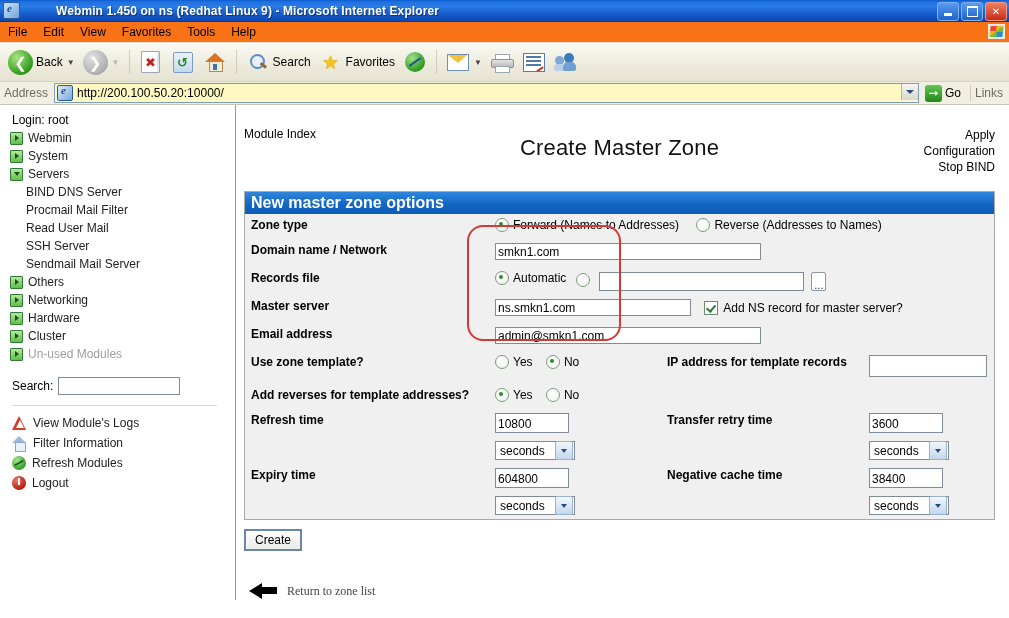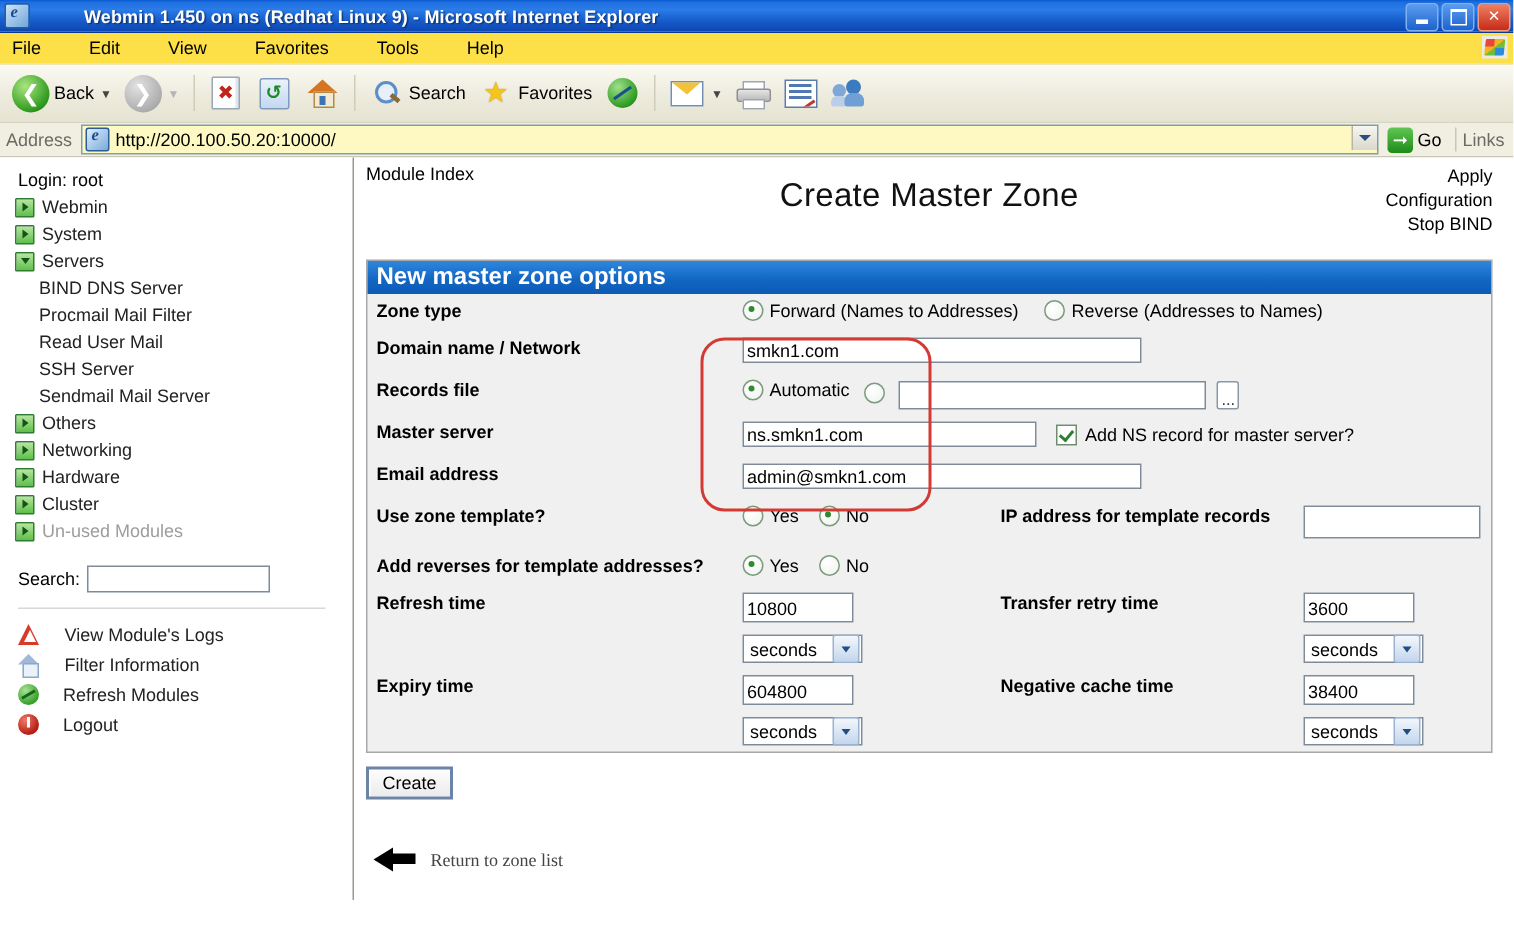--- a/index.html
+++ b/index.html
@@ -38,22 +38,22 @@
     display:flex;align-items:center;justify-content:center;
     color:#fff;font-size:10px;font-weight:bold;line-height:1;
     background:linear-gradient(to bottom,#5a9cf0,#1e62cc);
   }
   .tb-btn.close{background:linear-gradient(to bottom,#f08060,#c62b18);border-color:#ef9c86;}
   .tb-min i{display:block;width:8px;height:3px;background:#fff;margin-top:5px;}
   .tb-max i{display:block;width:9px;height:8px;border:1px solid #fff;border-top-width:2px;}
 
   
   .menubar{
-    height:20px;background:#fde047;display:flex;align-items:center;
-    border-bottom:1px solid #e3e0cf;position:relative;gap:16px;
+    height:20px;background:#f97316;display:flex;align-items:center;
+    border-bottom:1px solid #e3e0cf;position:relative;
   }
   .menubar .mi{padding:2px 8px;font-size:12px;color:#000;}
   .win-logo{
     position:absolute;right:4px;top:2px;width:17px;height:15px;
     background:#ecebe3;display:flex;align-items:center;justify-content:center;
   }
   .win-logo span{
     display:block;width:13px;height:11px;border-radius:1px;
     background:
       linear-gradient(to bottom right,#f6b11c 0 50%,#6fbd3a 50% 100%);
@@ -172,21 +172,21 @@
   .nav-ic i{display:block;border-top:3px solid transparent;border-bottom:3px solid transparent;border-left:4px solid #14521a;}
   .nav-ic.open i{border-left:3px solid transparent;border-right:3px solid transparent;border-top:4px solid #14521a;border-bottom:0;}
   .nav-label{font-size:12px;color:#222;}
   .nav-label.muted{color:#9d9d9d;}
   .nav-sub{padding-left:16px;height:18px;display:flex;align-items:center;}
   .nav-sub span{font-size:12px;color:#222;}
   .search-row{display:flex;align-items:center;gap:5px;margin:14px 0 0 2px;}
   .search-row label{font-size:12px;}
   .search-box{width:120px;height:16px;border:1px solid #7f8b99;background:#fff;}
   .sb-divider{width:205px;height:1px;background:#d8d8d8;margin:10px 0 7px 2px;}
-  .act-item{display:flex;align-items:center;gap:16px;height:20px;padding-left:2px;}
+  .act-item{display:flex;align-items:center;gap:6px;height:20px;padding-left:2px;}
   .act-item span{font-size:12px;color:#222;}
   .warn-ic{width:15px;height:14px;position:relative;}
   .warn-ic:before{content:"";position:absolute;left:0;top:0;border-left:7.5px solid transparent;border-right:7.5px solid transparent;border-bottom:14px solid #d83a2a;}
   .warn-ic:after{content:"";position:absolute;left:3.5px;top:4px;border-left:4px solid transparent;border-right:4px solid transparent;border-bottom:8px solid #fff;}
   .house-ic{width:15px;height:14px;position:relative;}
   .house-ic .r{position:absolute;left:0;top:0;width:0;height:0;border-left:7.5px solid transparent;border-right:7.5px solid transparent;border-bottom:7px solid #9fb8d8;}
   .house-ic .b{position:absolute;left:3px;top:6px;width:9px;height:8px;background:#e9f1fa;border:1px solid #8ba6c8;}
   .recycle-ic{
     width:14px;height:14px;border-radius:50%;
     background:radial-gradient(circle at 35% 30%,#a7e394,#3aa02b 70%);
@@ -194,21 +194,21 @@
   }
   .recycle-ic:after{content:"";position:absolute;left:2px;top:6px;width:10px;height:2px;background:#15651a;transform:rotate(-30deg);}
   .power-ic{
     width:14px;height:14px;border-radius:50%;
     background:radial-gradient(circle at 35% 30%,#f07a6a,#b41d12 70%);
     position:relative;
   }
   .power-ic:after{content:"";position:absolute;left:6px;top:2px;width:2px;height:7px;background:#fff;}
 
   
-  .main{flex:1 1 auto;padding:0 14px 0 8px;box-sizing:border-box;position:relative;}
+  .main{flex:1 1 auto;padding:18px 14px 0 8px;box-sizing:border-box;position:relative;}
   .head-row{display:flex;align-items:flex-start;position:relative;height:68px;}
   .mod-index{font-size:12px;color:#000;padding-top:4px;white-space:nowrap;}
   .page-title{
     position:absolute;left:0;right:0;top:12px;text-align:center;
     font-size:22px;color:#111;font-weight:normal;letter-spacing:.2px;
   }
   .right-links{margin-left:auto;text-align:right;padding-top:4px;line-height:16px;z-index:2;}
   .right-links div{font-size:12px;color:#000;}
 
   .panel{border:1px solid #a9a9a9;background:#f0f0f0;}

